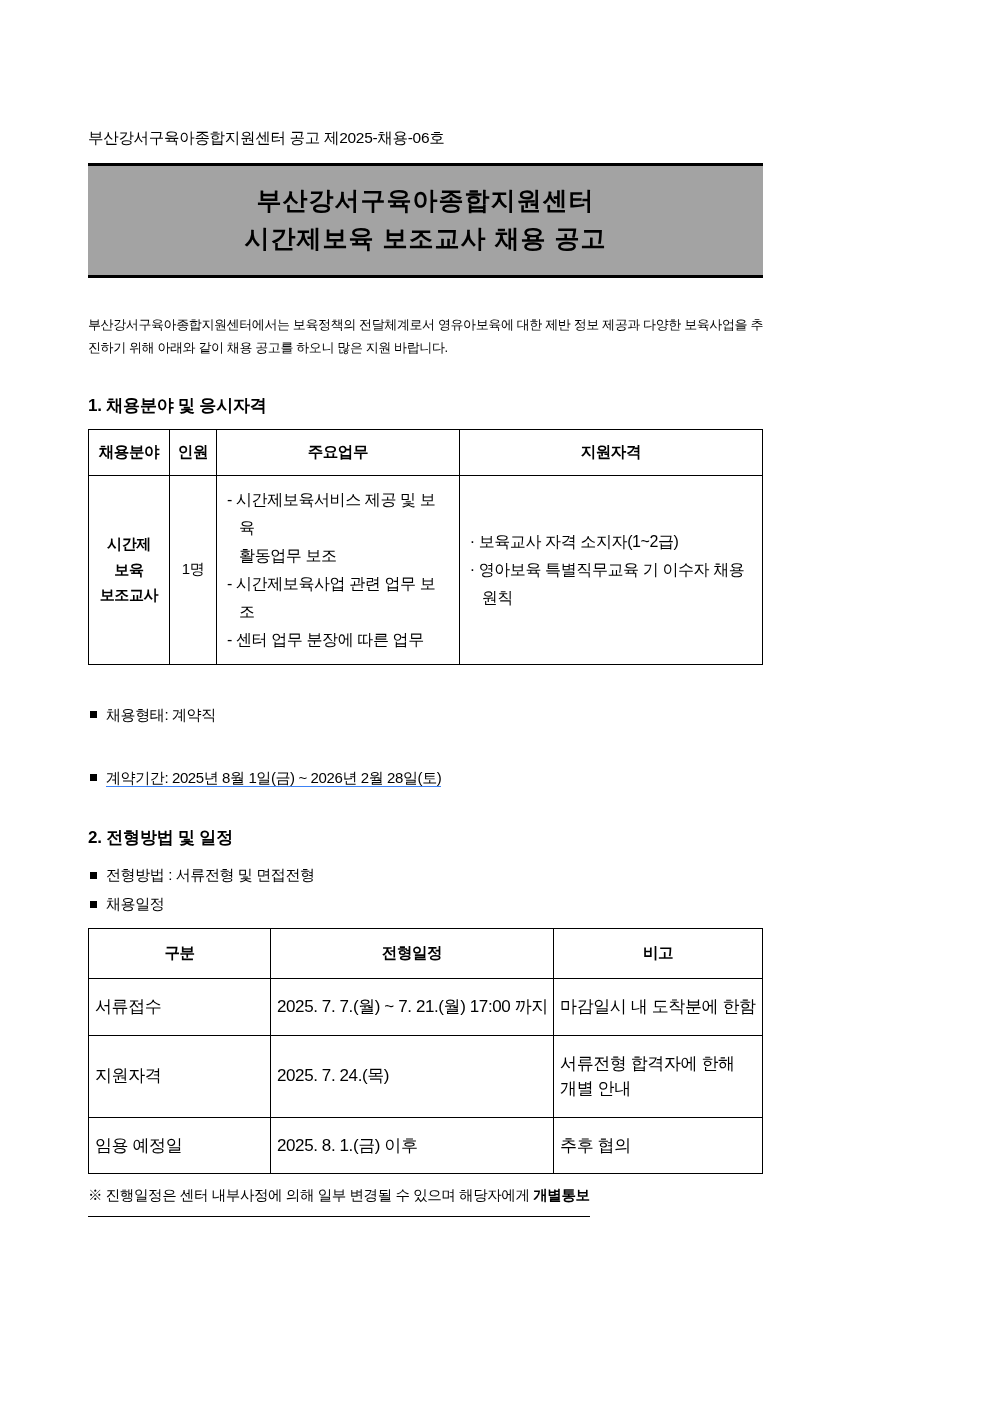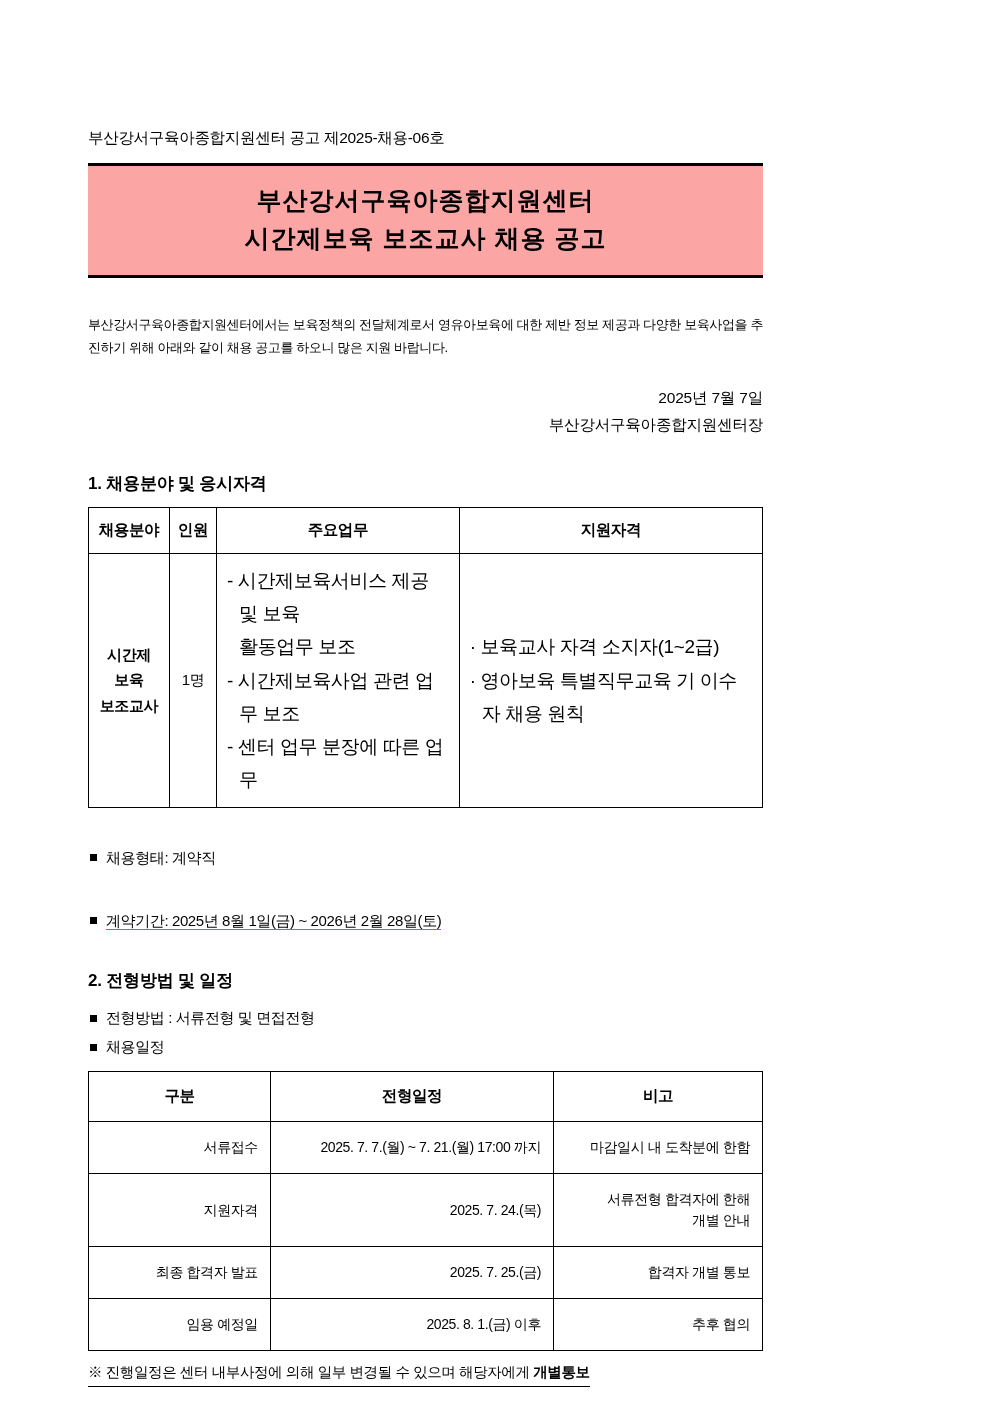--- a/index.html
+++ b/index.html
@@ -21,21 +21,21 @@
     position: relative;
   }
   .doc-number {
     font-size: 15.5px;
     letter-spacing: -0.3px;
     margin-bottom: 14px;
   }
   .title-box {
     border-top: 3px solid #000;
     border-bottom: 3px solid #000;
-    background: #fca5a5;
+    background: #a3a3a3;
     text-align: center;
     padding: 16px 0 18px 0;
   }
   .title-line {
     font-size: 25px;
     font-weight: bold;
     letter-spacing: 1px;
     line-height: 1.5;
   }
   .intro {
@@ -84,21 +84,21 @@
     font-size: 15px;
   }
   .t1 .c-count {
     text-align: center;
     font-size: 15px;
   }
   .t1 .c-duty, .t1 .c-qual {
     text-align: left;
     line-height: 1.75;
     padding: 10px 10px;
-    font-size: 19px;
+    font-size: 16px;
   }
   .t1 .c-duty div, .t1 .c-qual div {
     text-indent: -12px;
     padding-left: 12px;
   }
   .t1 .c-duty div.cont {
     text-indent: 0;
     padding-left: 12px;
   }
   .bullets {
@@ -143,56 +143,52 @@
     height: 7px;
     background: #000;
   }
   .t2 th {
     text-align: center;
     font-weight: bold;
     font-size: 15.5px;
     padding: 14px 4px;
   }
   .t2 td {
-    text-align: right;
-    padding: 15px 12px;
-    font-size: 14px;
+    text-align: left;
+    padding: 15px 6px;
+    font-size: 17px;
     line-height: 1.5;
   }
   .footnote {
     margin-top: 12px;
     font-size: 14.5px;
     letter-spacing: -0.4px;
     display: inline-block;
     border-bottom: 1px solid #000;
-    padding-bottom: 4px;
+    padding-bottom: 11px;
   }
   .footnote b {
     font-weight: bold;
   }
   .nowrap { white-space: nowrap; }
 </style>
 </head>
 <body>
 
 <div class="page">
 
   <div class="doc-number">부산강서구육아종합지원센터 공고 제2025-채용-06호</div>
 
   <div class="title-box">
     <div class="title-line">부산강서구육아종합지원센터</div>
     <div class="title-line">시간제보육 보조교사 채용 공고</div>
   </div>
 
   <div class="intro">부산강서구육아종합지원센터에서는 보육정책의 전달체계로서 영유아보육에 대한 제반 정보 제공과 다양한 보육사업을 추진하기 위해 아래와 같이 채용 공고를 하오니 많은 지원 바랍니다.</div>
 
-  <div class="date-block">
-    <div>2025년 7월 7일</div>
-    <div>부산강서구육아종합지원센터장</div>
-  </div>
 
   <div class="section-heading">1. 채용분야 및 응시자격</div>
 
   <table class="t1">
     <colgroup>
       <col style="width:12%">
       <col style="width:7%">
       <col style="width:36%">
       <col style="width:45%">
     </colgroup>
@@ -270,28 +266,20 @@
       </tr>
       <tr>
         <td>지원자격</td>
         <td>2025. 7. 24.(목)</td>
         <td>
           <div>서류전형 합격자에 한해</div>
           <div>개별 안내</div>
         </td>
       </tr>
       <tr>
-        <td>최종 합격자 발표</td>
-        <td>2025. 7. 25.(금)</td>
-        <td>
-          <div>합격자 개별 통보</div>
-          <div></div>
-        </td>
-      </tr>
-      <tr>
         <td>임용 예정일</td>
         <td>2025. 8. 1.(금) 이후</td>
         <td>
           <div>추후 협의</div>
           <div></div>
         </td>
       </tr>
     </tbody>
   </table>
 

